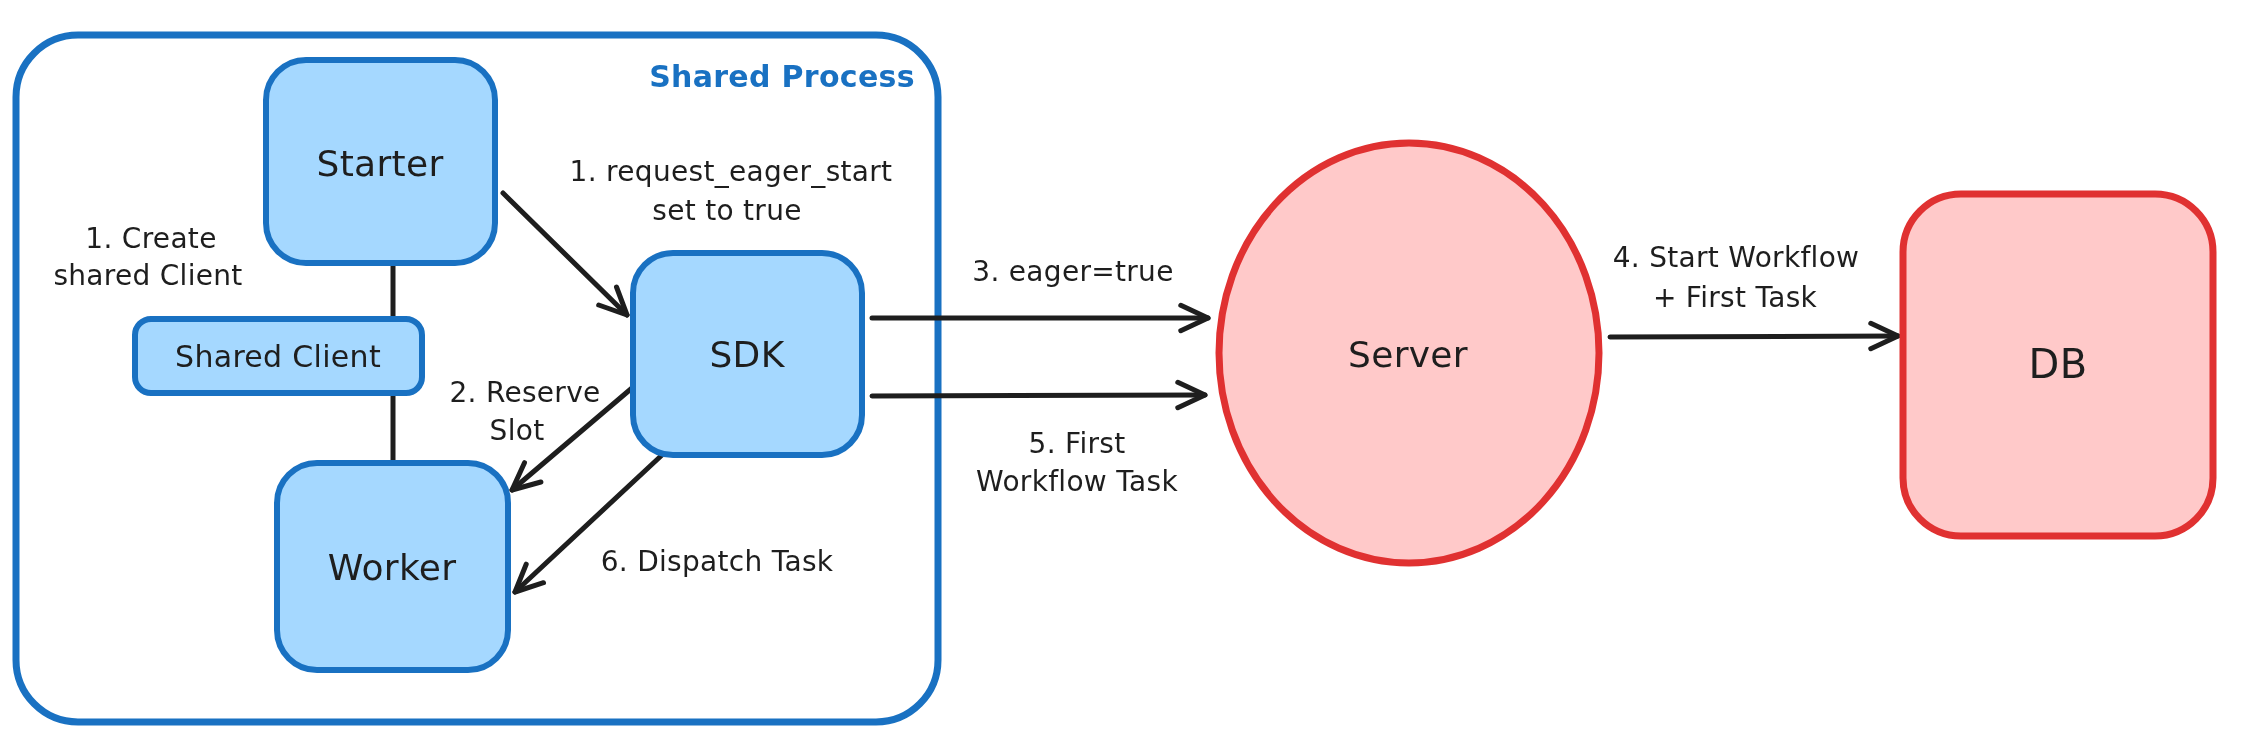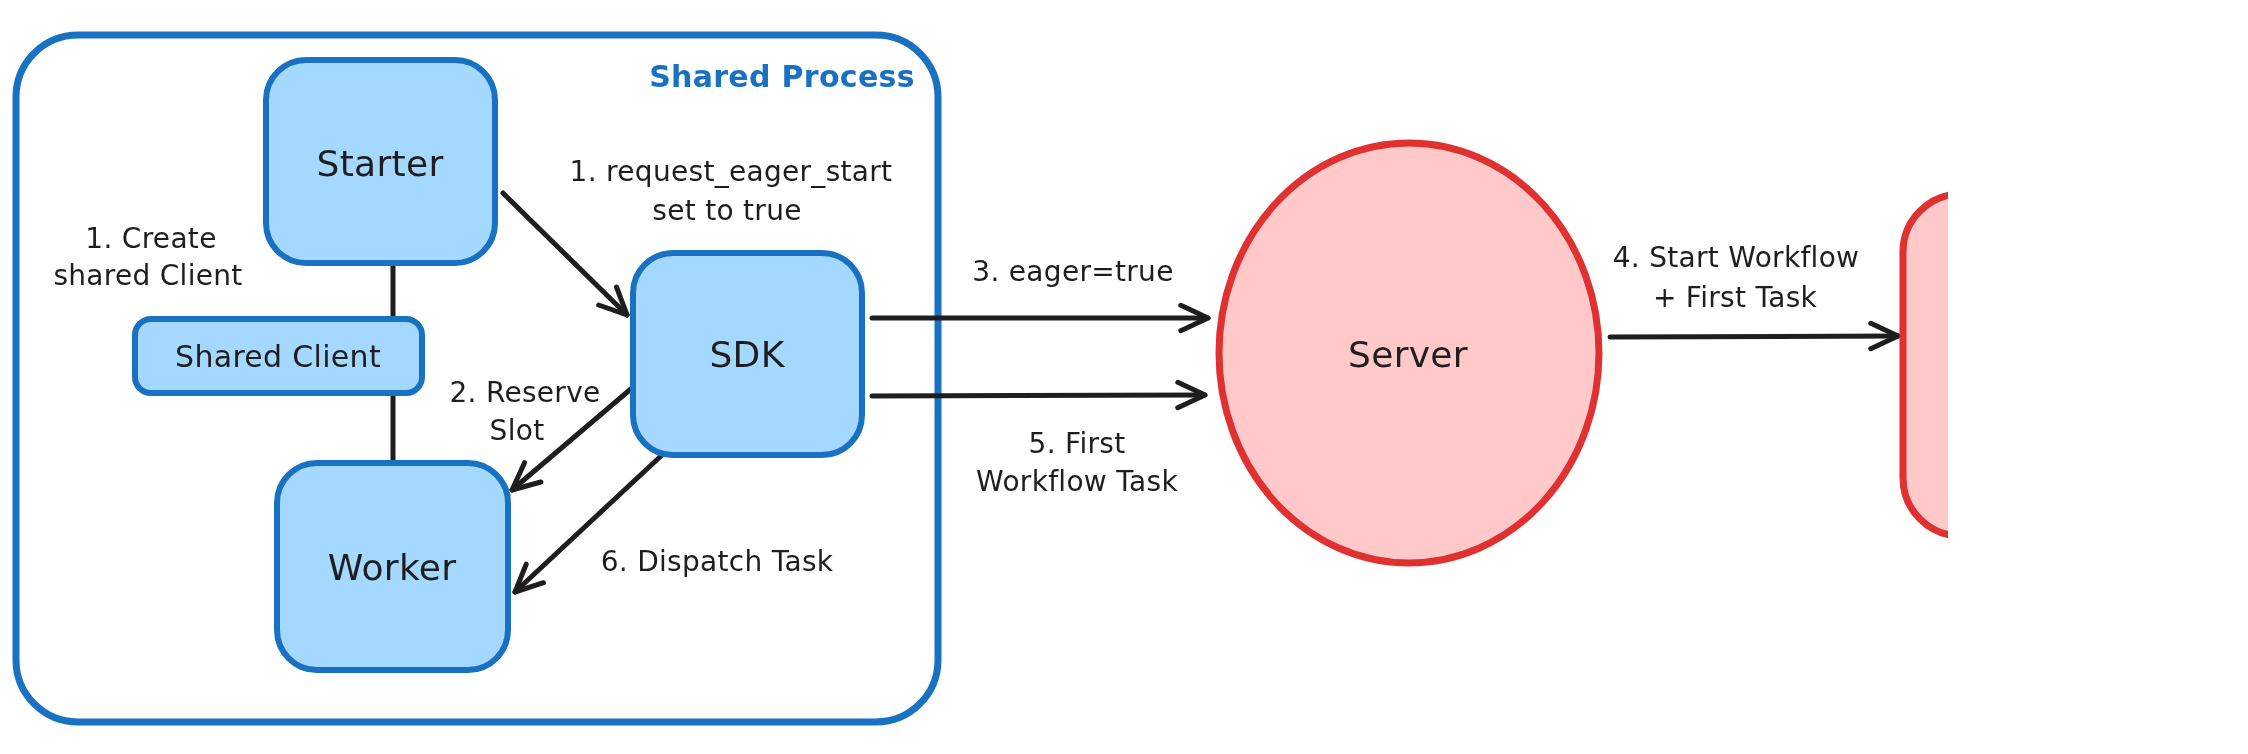--- a/index.html
+++ b/index.html
@@ -1,18 +1,18 @@
 <!DOCTYPE html>
 <html style="--blue_stroke: #1971c2; --blue_fill: #a5d8ff; --red_stroke: #e03131; --red_fill: #ffc9c9; --ink: #1e1e1e; --canvas: #ffffff;"><head>
 <meta charset="utf-8">
 <style>
   html, body { margin: 0; padding: 0; background: #ffffff; }
   .canvas {
     position: relative;
-    width: 1948px;
+    width: 2248px;
     height: 754px;
     background: var(--canvas, #ffffff);
     overflow: hidden;
     font-family: "DejaVu Sans", sans-serif;
   }
   svg { display: block; }
 
   .frame {
     fill: none;
     stroke: var(--blue_stroke, #1971c2);

